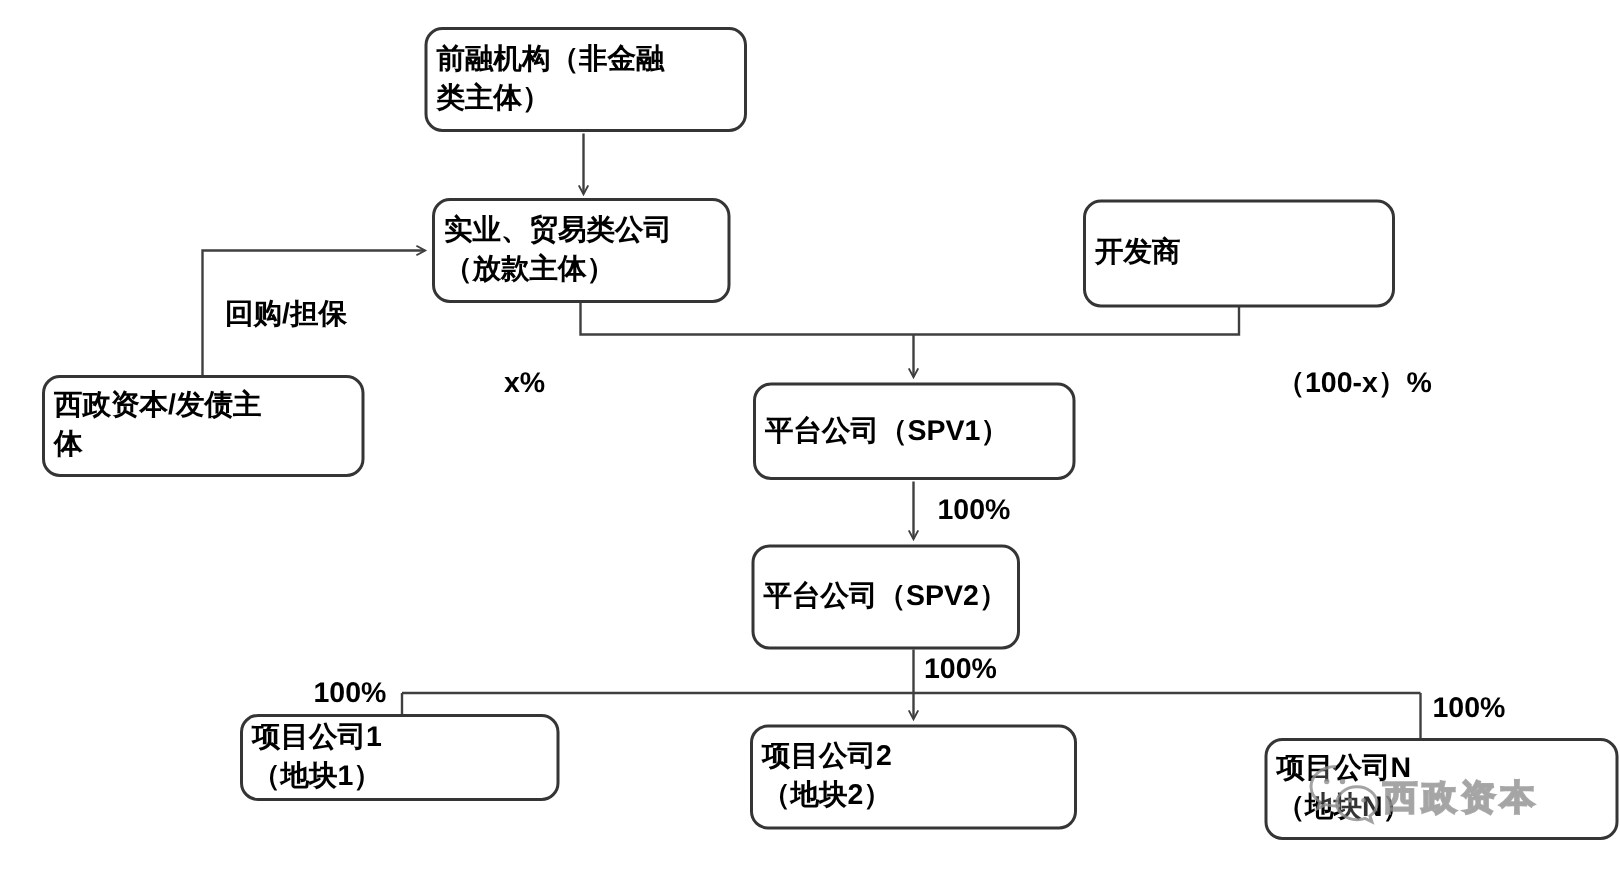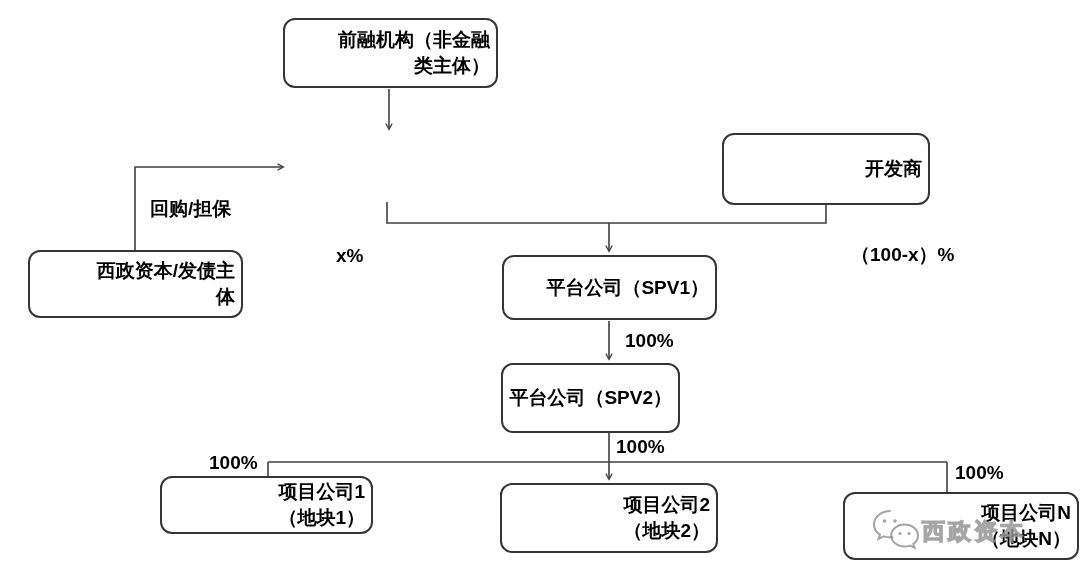--- a/index.html
+++ b/index.html
@@ -3,21 +3,21 @@
 <meta charset="utf-8">
 <style>
   html,body { margin:0; padding:0; background:#ffffff; }
   .canvas {
     position:relative; width:1080px; height:586px; background:#ffffff;
     font-family:"Liberation Sans","DejaVu Sans",sans-serif; overflow:hidden;
   }
   svg.connectors { position:absolute; left:0; top:0; width:1080px; height:586px; z-index:1; }
   .node {
     position:absolute; background:#ffffff; border:2px solid #353535; border-radius:12px;
-    display:flex; flex-direction:column; align-items:flex-end; justify-content:center;
+    display:flex; flex-direction:column; align-items:flex-start; justify-content:center;
     font-size:19px; font-weight:700; color:#000000; line-height:1.35; text-align:center;
     box-sizing:border-box; z-index:2; padding:16px 6px;
   }
   .box-line { display:block; white-space:nowrap; }
   .box-line:empty { display:none; }
   .edge-label {
     position:absolute; font-size:19px; font-weight:700; color:#000000;
     z-index:3; white-space:nowrap;
   }
   .watermark {
@@ -57,20 +57,24 @@
     <path d="M268,462 L947,462" fill="none" stroke="#3f3f3f" stroke-width="1.6"></path>
     <path d="M268,462 L268,483" fill="none" stroke="#3f3f3f" stroke-width="1.6"></path>
     <path d="M947,462 L947,492" fill="none" stroke="#3f3f3f" stroke-width="1.6"></path>
   </svg>
 
   <div class="node" style="left:283px;top:18px;width:215px;height:70px">
     <span class="box-line">前融机构（非金融</span>
     <span class="box-line">类主体）</span>
   </div>
 
+  <div class="node" style="left:288px;top:132px;width:199px;height:70px">
+    <span class="box-line">实业、贸易类公司</span>
+    <span class="box-line">（放款主体）</span>
+  </div>
 
   <div class="node" style="left:722px;top:133px;width:208px;height:72px">
     <span class="box-line">开发商</span>
 
   </div>
 
   <div class="node" style="left:28px;top:250px;width:215px;height:68px">
     <span class="box-line">西政资本/发债主</span>
     <span class="box-line">体</span>
   </div>

